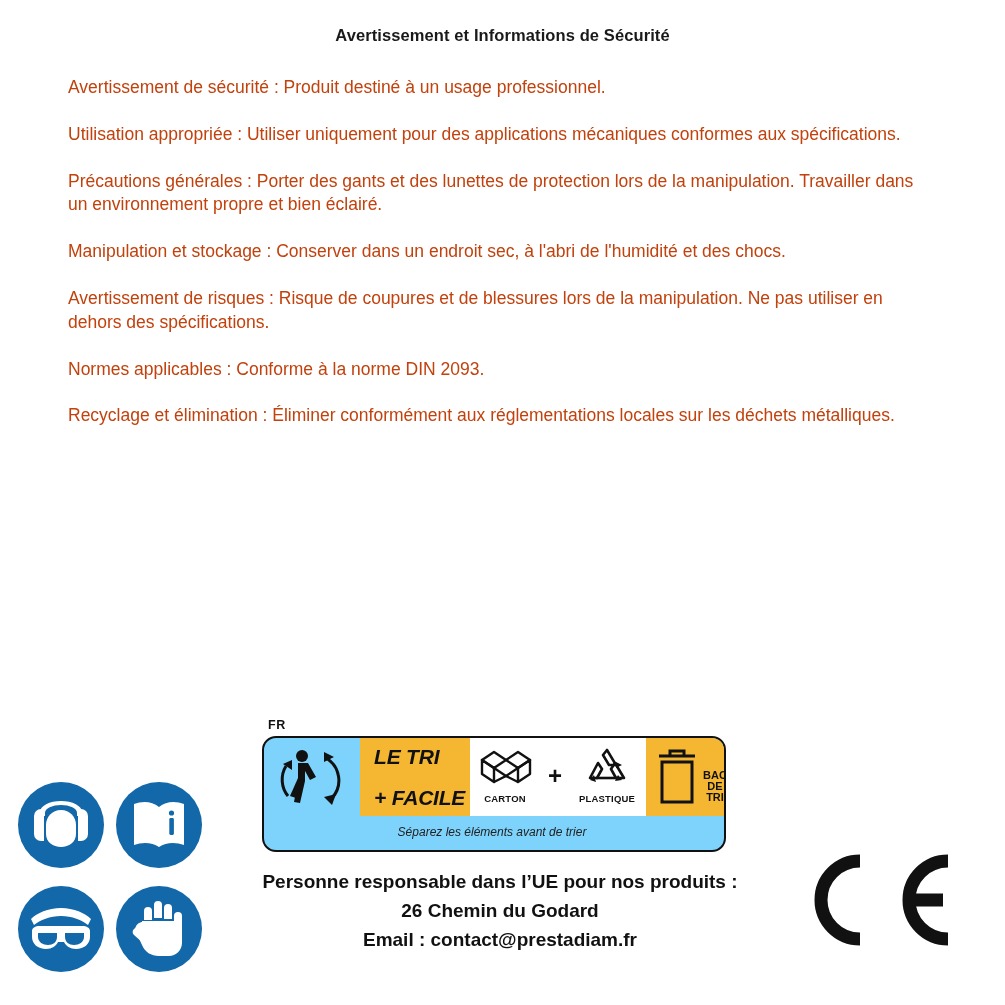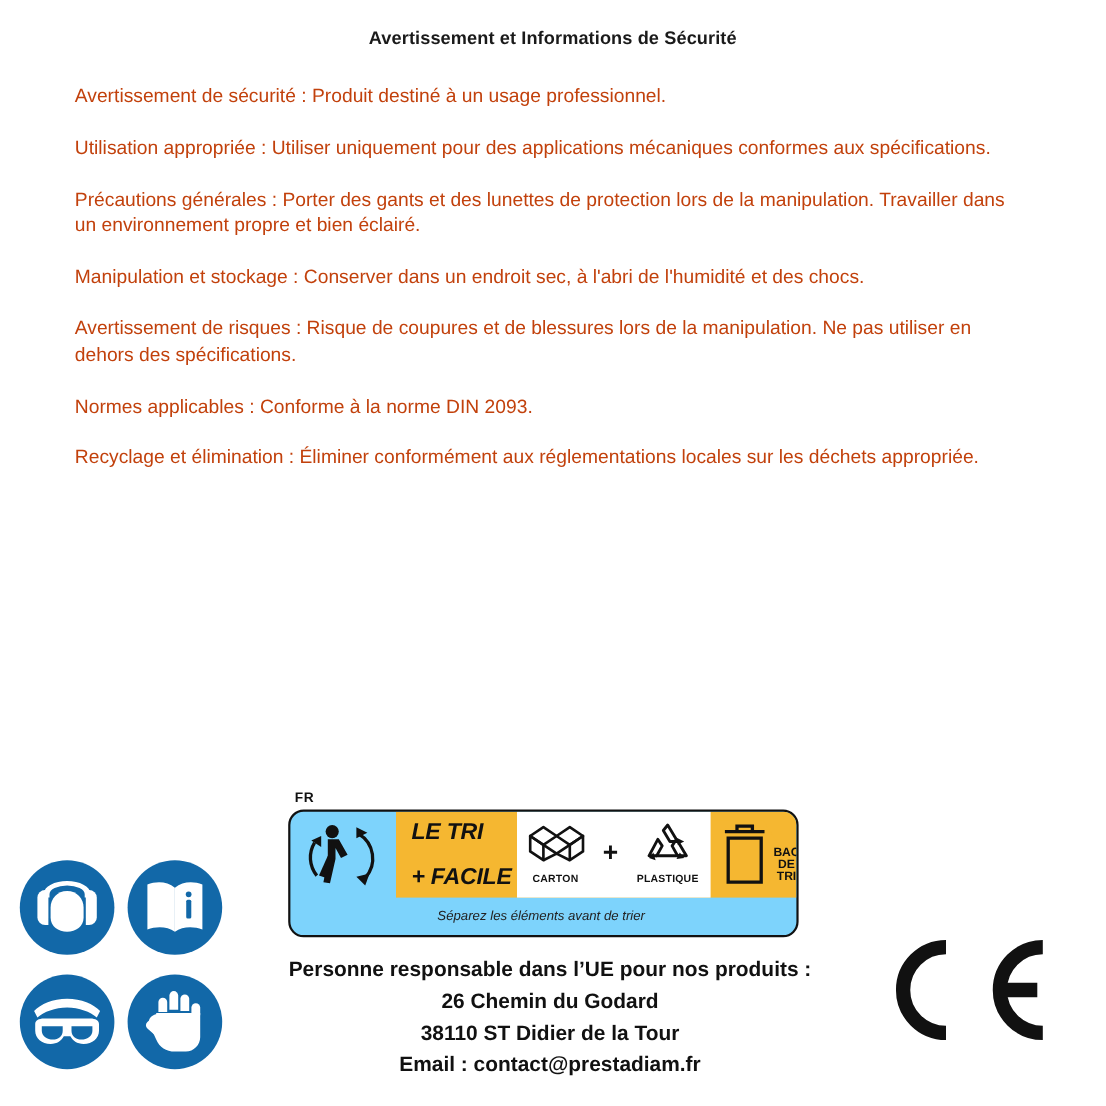--- a/index.html
+++ b/index.html
@@ -220,21 +220,21 @@
 
   <div class="doc-title">Avertissement et Informations de Sécurité</div>
 
   <div class="body-block">
     <p class="para">Avertissement de sécurité : Produit destiné à un usage professionnel.</p>
     <p class="para">Utilisation appropriée : Utiliser uniquement pour des applications mécaniques conformes aux spécifications.</p>
     <p class="para">Précautions générales : Porter des gants et des lunettes de protection lors de la manipulation. Travailler dans un environnement propre et bien éclairé.</p>
     <p class="para">Manipulation et stockage : Conserver dans un endroit sec, à l'abri de l'humidité et des chocs.</p>
     <p class="para">Avertissement de risques : Risque de coupures et de blessures lors de la manipulation. Ne pas utiliser en dehors des spécifications.</p>
     <p class="para">Normes applicables : Conforme à la norme DIN 2093.</p>
-    <p class="para">Recyclage et élimination : Éliminer conformément aux réglementations locales sur les déchets appropriée.</p>
+    <p class="para">Recyclage et élimination : Éliminer conformément aux réglementations locales sur les déchets métalliques.</p>
   </div>
 
   <div class="picto-grid">
 
     <div class="picto p1">
       <svg width="86" height="86" viewBox="0 0 86 86">
         <g fill="#ffffff">
           <path d="M16 34 a7 7 0 0 1 7-7 h3 v32 h-3 a7 7 0 0 1 -7-7 z"></path>
           <path d="M70 34 a7 7 0 0 0 -7-7 h-3 v32 h3 a7 7 0 0 0 7-7 z"></path>
           <path d="M22 30 a21 11 0 0 1 42 0 v4 h-5 v-3 a16 8 0 0 0 -32 0 v3 h-5 z"></path>
@@ -368,21 +368,20 @@
         </div>
       </div>
 
       <div class="tri-bottom">Séparez les éléments avant de trier</div>
     </div>
   </div>
 
   <div class="resp-block">
     <span class="line"><span>Personne responsable dans l’</span><span class="ue">UE</span><span> pour nos produits :</span></span>
     <span class="line">26 Chemin du Godard</span>
-    <span class="line">38110 ST Didier de la Tour</span>
     <span class="line">Email : contact@prestadiam.fr</span>
   </div>
 
   <div class="ce-mark">
     <svg width="160" height="110" viewBox="0 0 160 110">
       <g fill="none" stroke="#111111" stroke-width="13">
         <path d="M62 16 A39 39 0 1 0 62 94"></path>
         <path d="M150 16 A39 39 0 1 0 150 94"></path>
         <path d="M111 55 h34"></path>
       </g>

